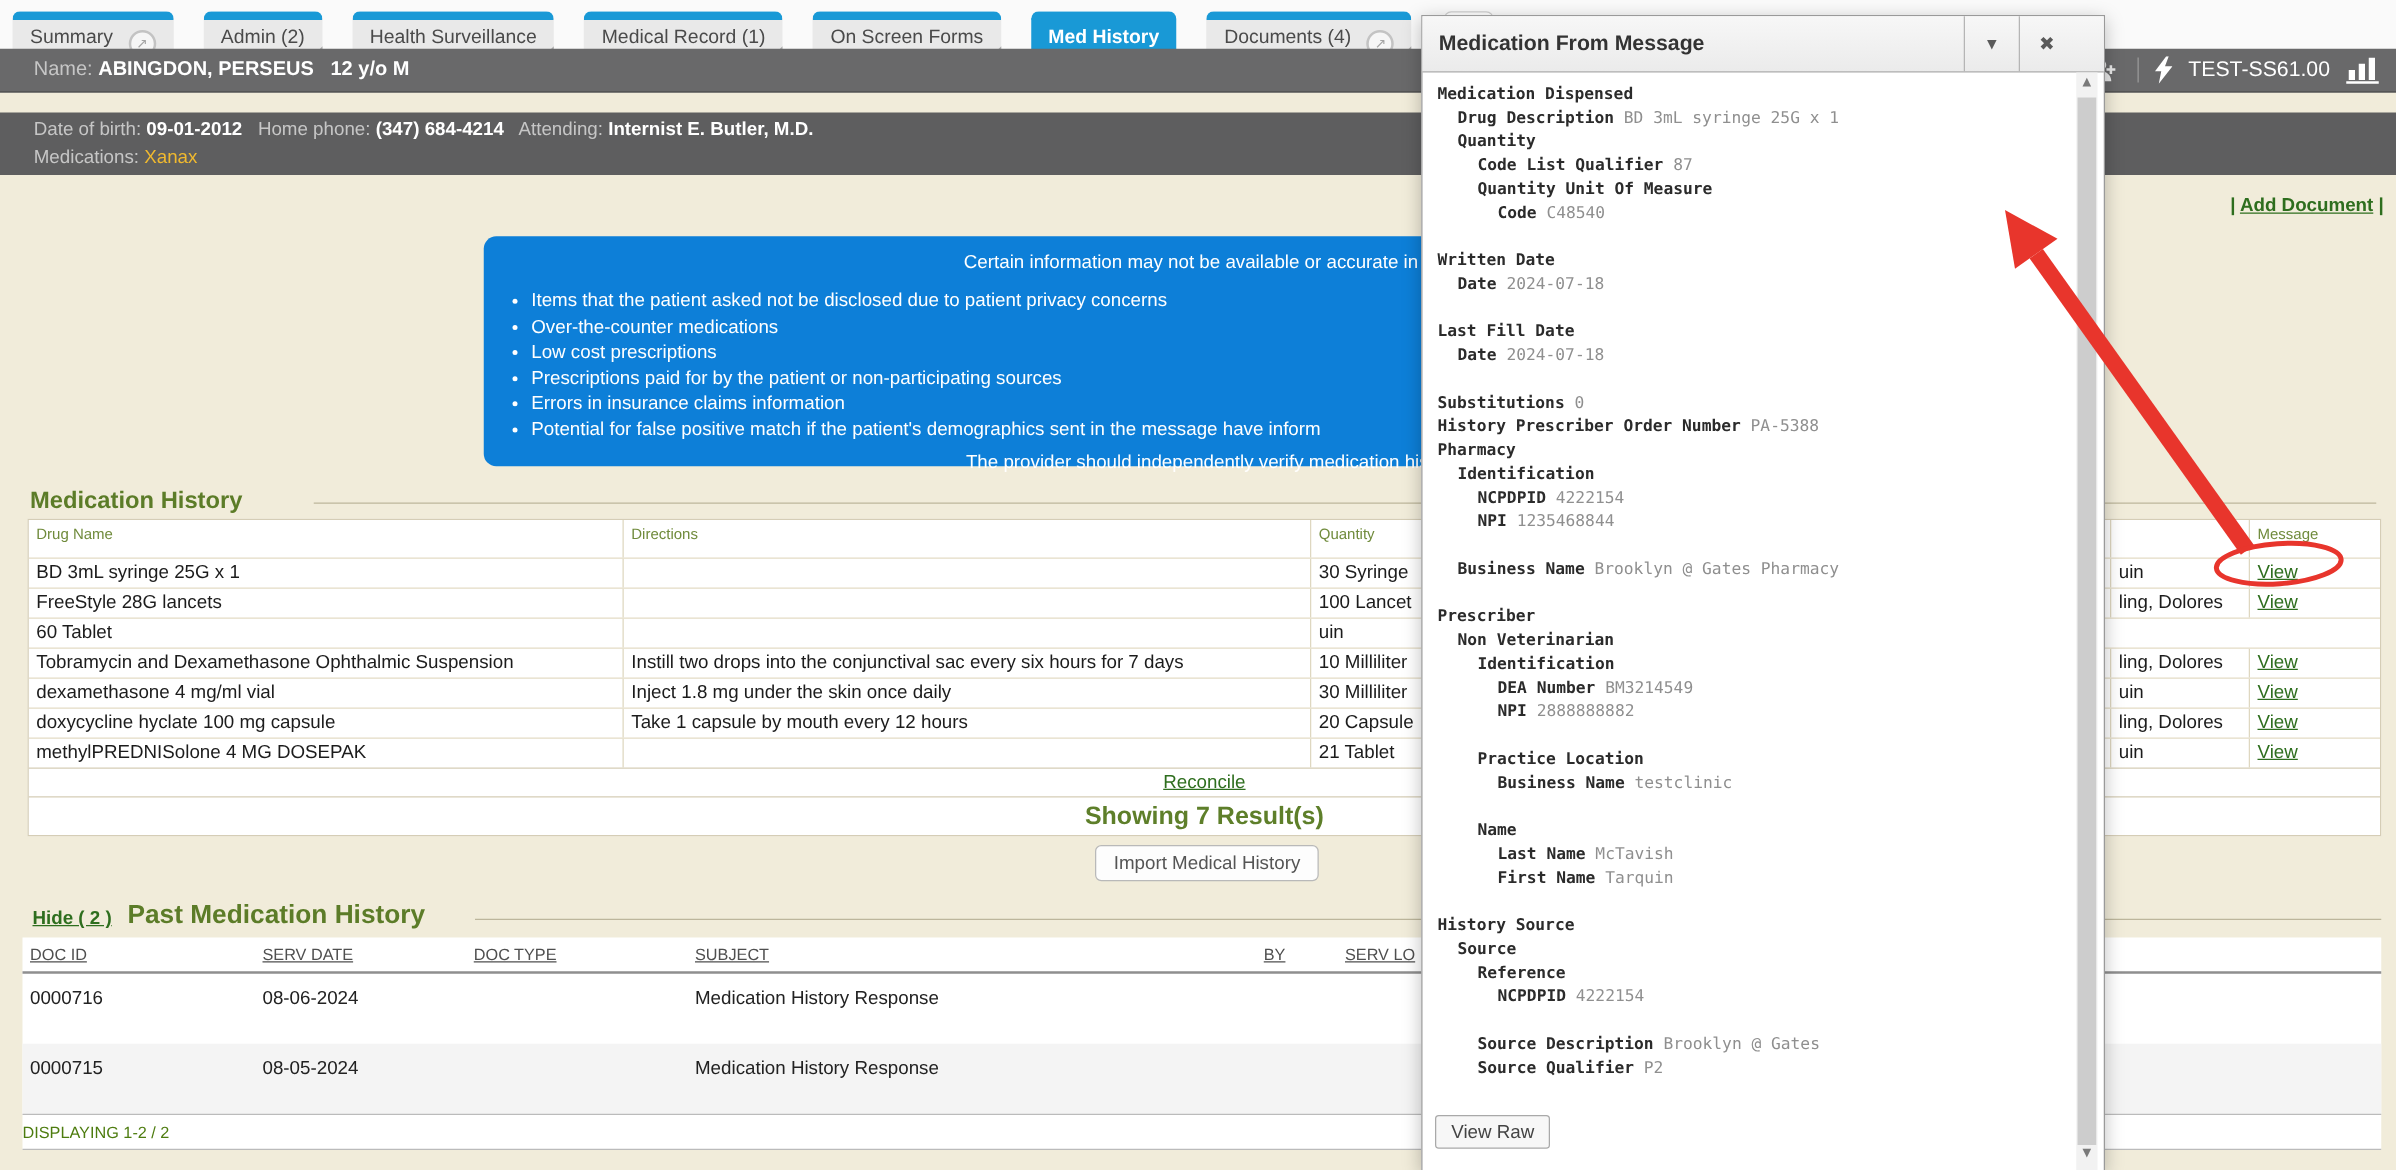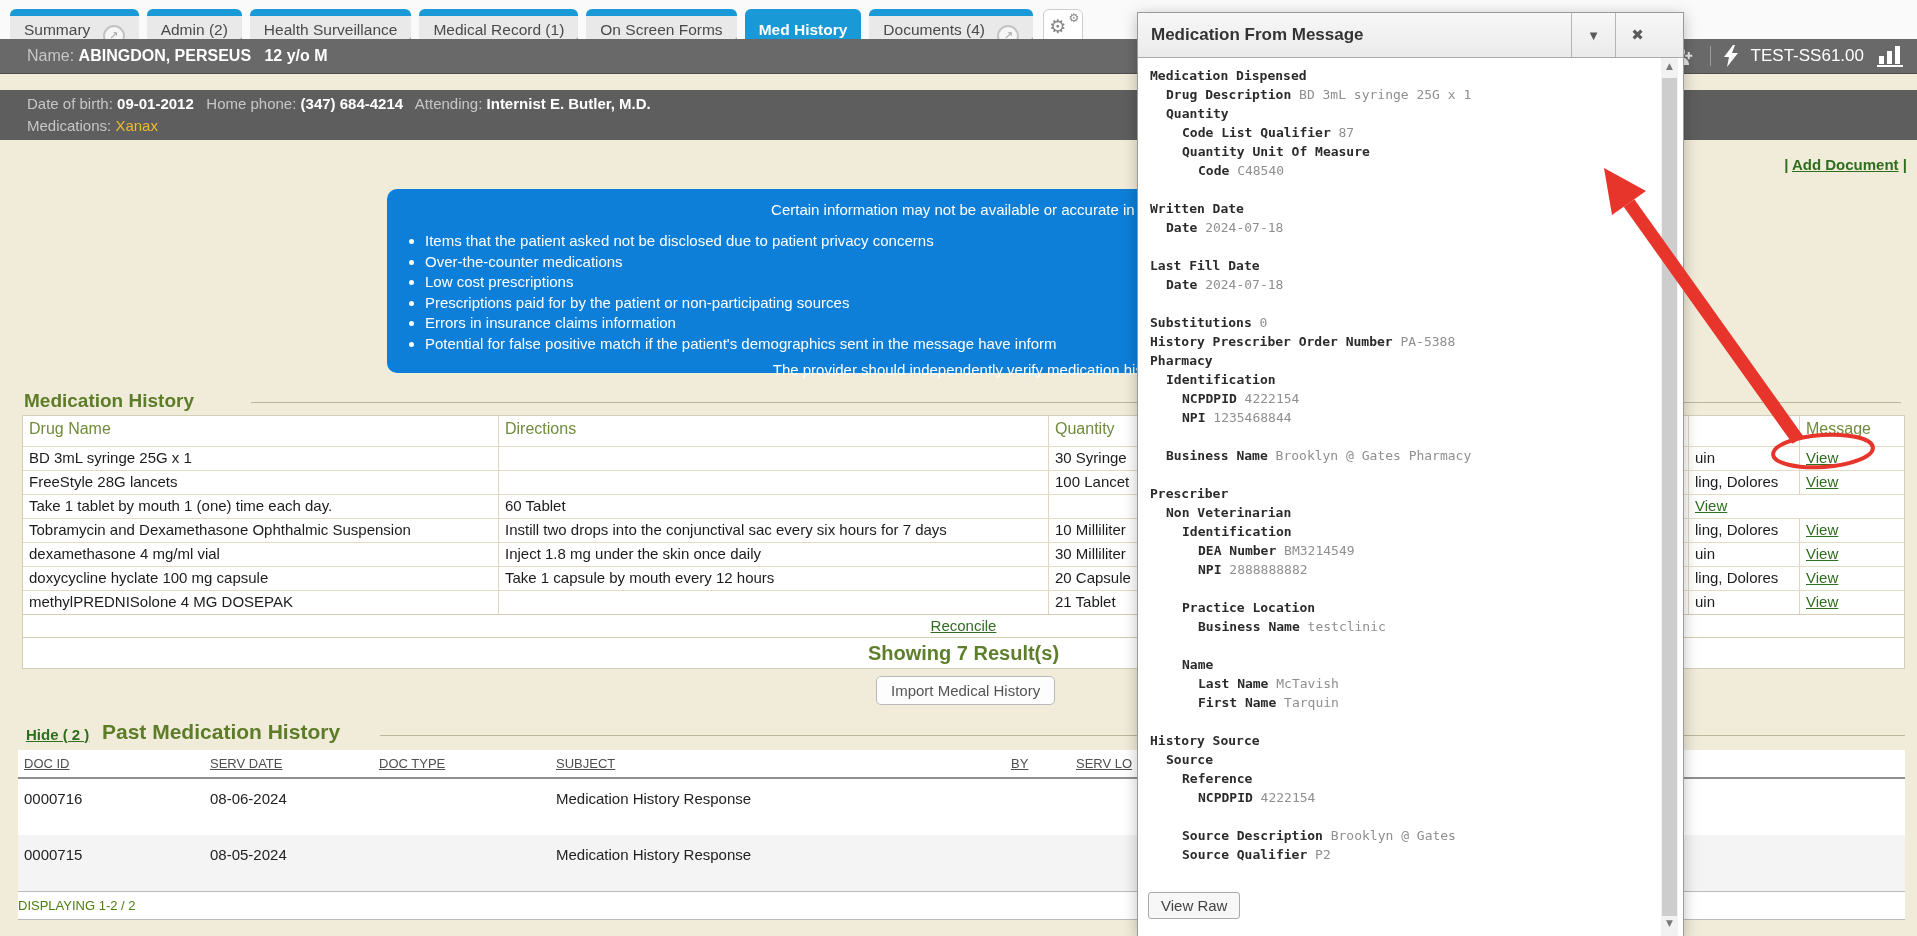--- a/index.html
+++ b/index.html
@@ -1,20 +1,20 @@
 <!DOCTYPE html>
 <html><head>
 <meta charset="utf-8">
 <style>
   html,body{margin:0;padding:0;}
   #page{position:relative;width:1917px;height:936px;overflow:hidden;background:#f1ecda;
         font-family:"Liberation Sans",sans-serif;}
   
   #topbar{position:absolute;left:0;top:0;width:1917px;height:55px;background:#fafafa;}
-  #tab-bar{position:absolute;left:10px;top:9px;display:flex;align-items:flex-start;}
+  #tab-bar{position:absolute;left:10px;top:9px;display:flex;align-items:flex-start;gap:16px;}
   .tab{position:relative;margin-right:8px;border-radius:6px 6px 0 0;background:#e9e9e9;
        border-top:7px solid #1999d6;height:28px;line-height:27px;padding:0 14px;
        font-size:15.5px;color:#4a4a4a;white-space:nowrap;cursor:pointer;}
   .tab.active{background:#1999d6;color:#fff;font-weight:bold;}
   .tab.fold::after{content:"";position:absolute;right:0;bottom:0;width:0;height:0;
        border-left:7px solid transparent;border-bottom:7px solid #a9a9a9;}
   .tab-new{display:none;width:18px;height:18px;border:2px solid #c3c3c3;border-radius:50%;
        color:#a5a5a5;font-size:11px;line-height:17px;text-align:center;vertical-align:-4px;
        margin-left:8px;background:#f6f6f6;font-family:"DejaVu Sans",sans-serif;}
   #gear-btn{width:38px;height:36px;margin-left:2px;border:1px solid #cfcfcf;border-radius:6px;
@@ -50,21 +50,21 @@
   .sec-line{position:absolute;height:1px;background:#bdb69c;}
   
   #mh-section{position:absolute;left:18px;top:390px;width:1887px;}
   #mh-title{position:absolute;left:6px;top:0;font-size:19px;}
   #mh-table{position:absolute;left:4px;top:25px;width:1881px;background:#fff;
         border:1px solid #d5cdb6;}
   .mh-row{display:grid;grid-template-columns:475px 550px 150px 490px 111px 1fr;}
   .mh-row>div{padding:2px 6px;font-size:15px;color:#1c1c1c;height:19px;
         white-space:nowrap;overflow:hidden;}
   .mh-row>div:nth-child(n+2){border-left:1px solid #ded7c0;}
-  .mh-head>div{color:#708b3c;font-size:16px;height:22px;padding:4px 6px;}
+  .mh-head>div{color:#708b3c;font-size:12px;height:22px;padding:4px 6px;}
   #mh-body .mh-row{border-top:1px solid #e3dcc5;}
   .view-link{color:#2e6e1e;text-decoration:underline;cursor:pointer;}
   .mh-wide{border-top:1px solid #d5cdb6;text-align:center;}
   #mh-reconcile{height:22px;line-height:22px;font-size:15px;}
   #mh-showing{height:30px;line-height:30px;font-size:20px;font-weight:bold;color:#5e7f2a;}
   
   #import-btn{position:absolute;left:876px;top:676px;background:#fdfdfd;border:1px solid #b9b9b9;
         border-radius:5px;padding:5px 14px;font-size:15px;color:#555;
         font-family:"Liberation Sans",sans-serif;cursor:pointer;}
   
@@ -235,21 +235,20 @@
   </div>
           <div class="mh-row">
     <div>FreeStyle 28G lancets</div>
     <div></div>
     <div>100 Lancet</div>
     <div></div>
     <div>ling, Dolores</div>
     <div><span class="view-link">View</span></div>
   </div>
           <div class="mh-row">
-    <div>Take 1 tablet by mouth 1 (one) time each day.</div>
     <div>60 Tablet</div>
     <div></div>
     <div>uin</div>
     <div><span class="view-link">View</span></div>
   </div>
           <div class="mh-row">
     <div>Tobramycin and Dexamethasone Ophthalmic Suspension</div>
     <div>Instill two drops into the conjunctival sac every six hours for 7 days</div>
     <div>10 Milliliter</div>
     <div></div>

